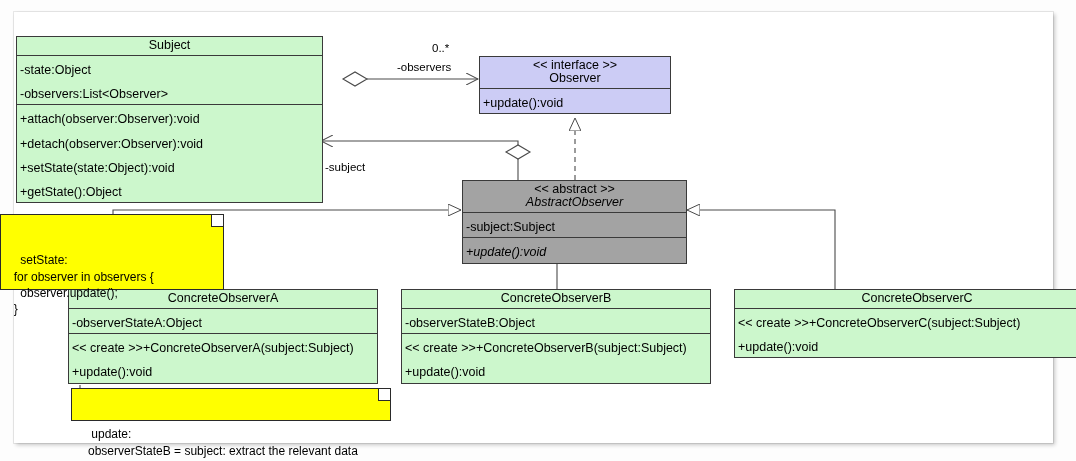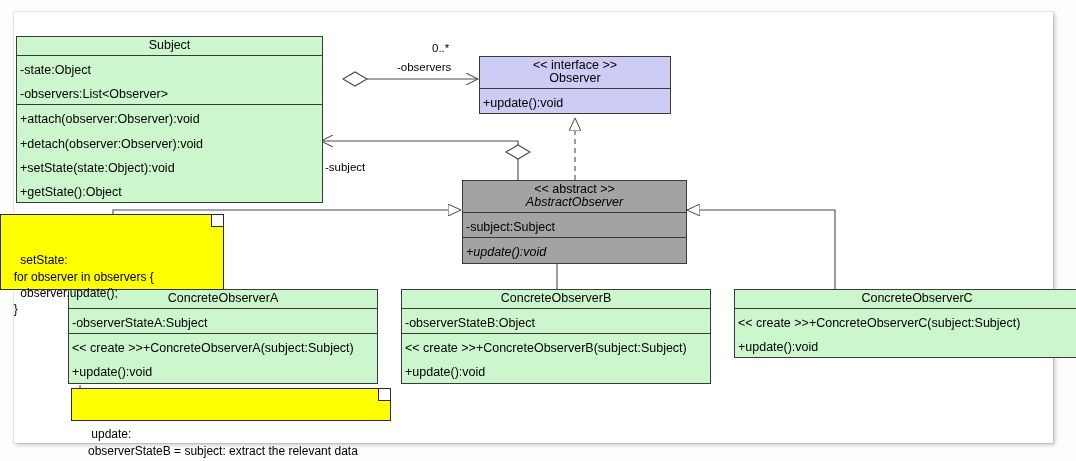--- a/index.html
+++ b/index.html
@@ -184,21 +184,21 @@
     <div class="cls-section">
       <div class="cls-row italic">+update():void</div>
     </div>
   </div>
 
   <div class="uml-class" style="left:68px; top:289px; width:310px;">
     <div class="cls-header">
       <span class="cname">ConcreteObserverA</span>
     </div>
     <div class="cls-section">
-      <div class="cls-row">-observerStateA:Subject</div>
+      <div class="cls-row">-observerStateA:Object</div>
     </div>
     <div class="cls-section">
       <div class="cls-row">&lt;&lt; create &gt;&gt;+ConcreteObserverA(subject:Subject)</div>
       <div class="cls-row">+update():void</div>
     </div>
   </div>
 
   <div class="uml-class" style="left:401px; top:289px; width:310px;">
     <div class="cls-header">
       <span class="cname">ConcreteObserverB</span>

